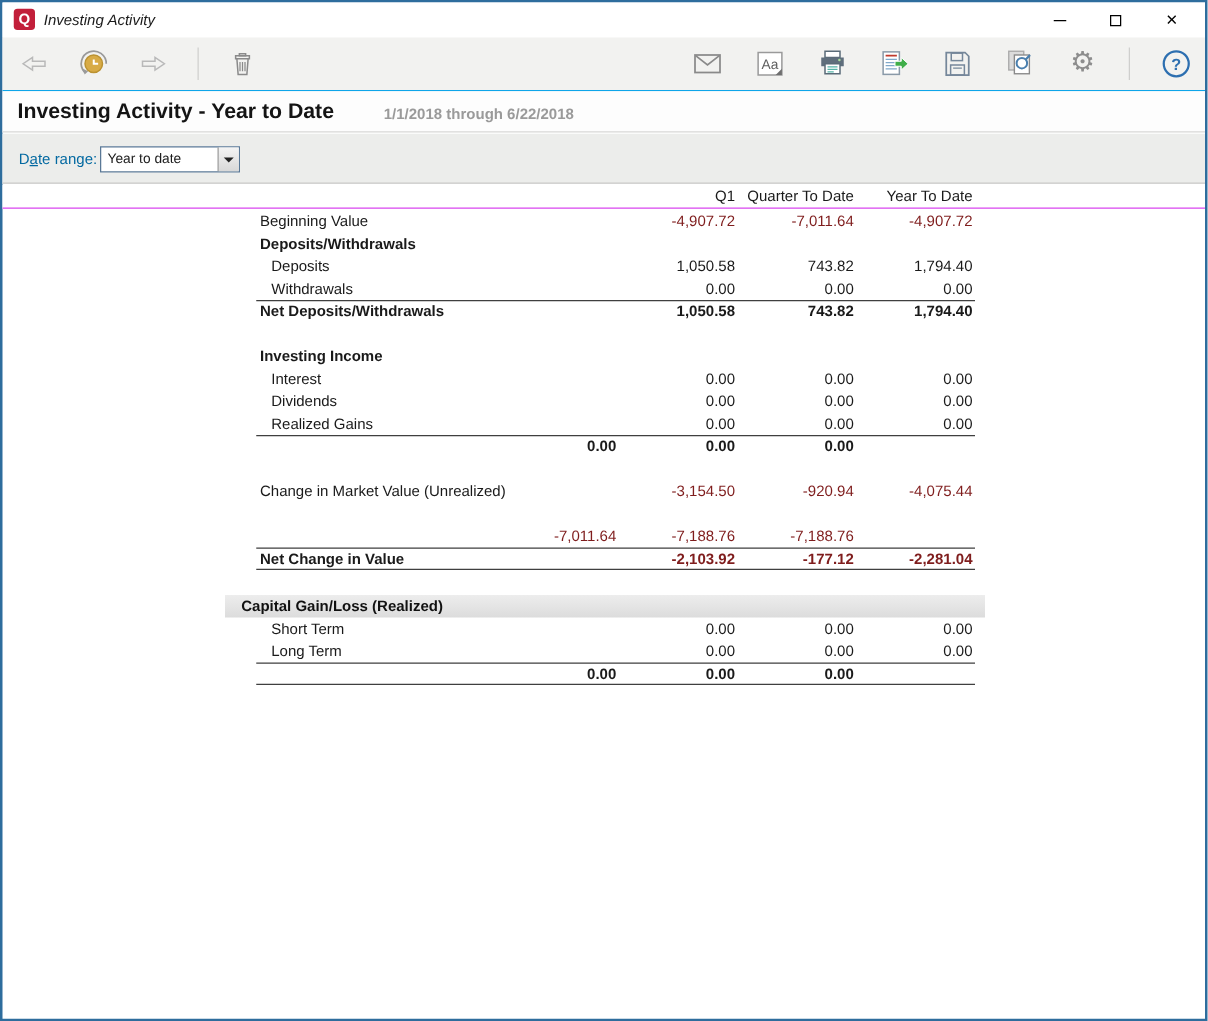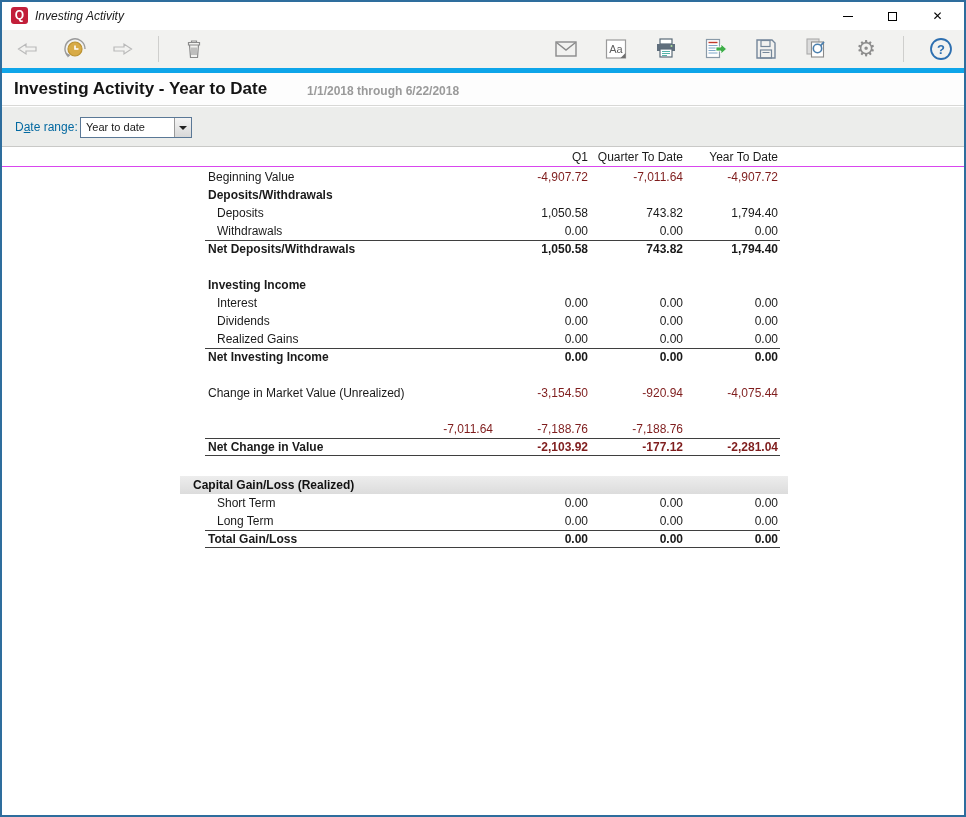--- a/index.html
+++ b/index.html
@@ -15,21 +15,21 @@
            line-height:17px; }
   .win-title { position:absolute; left:33px; top:7px; font-size:12px; color:#1a1a1a;font-style:italic; }
   .win-btns { position:absolute; right:4px; top:0; height:28px; display:flex; }
   .win-btn { width:45px; height:28px; display:flex; align-items:center; justify-content:center; }
   .glyph-min { width:10px; height:0; border-top:1px solid #000; }
   .glyph-max { width:9px; height:9px; border:1px solid #000; }
   .glyph-close { font-size:12px; color:#000; line-height:1; }
 
   
   .toolbar { position:absolute; left:0; top:28px; width:962px; height:43px; background:#f2f2f0;
-             border-bottom:5px solid #0ea5e9; display:flex; align-items:center;gap:48px; }
+             border-bottom:1px solid #0ea5e9; display:flex; align-items:center;gap:48px; }
   .tb-left { display:flex; align-items:center; gap:22px; padding-left:12px; }
   .tb-right { margin-left:auto; display:flex; align-items:center; gap:24px; padding-right:10px; }
   .tb-btn { width:26px; height:26px; display:flex; align-items:center; justify-content:center; }
   .tb-sep { width:1px; height:26px; background:#cfcfcd; }
   .gear-glyph { font-size:22px; color:#8d8d8d; line-height:24px; font-family:"DejaVu Sans", sans-serif; }
 
   
   .rpt-header { position:absolute; left:0; top:71px; width:962px; height:33px; background:#fdfdfd;
                 border-bottom:1px solid #d8d8d6;padding-left:47px; }
   .rpt-title { position:absolute; left:12px; top:6px; font-size:17px; font-weight:bold; color:#141414; }
@@ -260,21 +260,20 @@
         <div class="tval">0.00</div>
         <div class="tval">0.00</div>
       </div>
       <div class="trow item ind-2">
         <div class="tlabel">Realized Gains</div>
         <div class="tval">0.00</div>
         <div class="tval">0.00</div>
         <div class="tval">0.00</div>
       </div>
       <div class="trow total ind-1 rule-above">
-        <div class="tlabel">Net Investing Income</div>
         <div class="tval">0.00</div>
         <div class="tval">0.00</div>
         <div class="tval">0.00</div>
       </div>
       <div class="trow spacer"></div>
       <div class="trow item ind-1">
         <div class="tlabel">Change in Market Value (Unrealized)</div>
         <div class="tval neg">-3,154.50</div>
         <div class="tval neg">-920.94</div>
         <div class="tval neg">-4,075.44</div>
@@ -299,20 +298,19 @@
         <div class="tval">0.00</div>
         <div class="tval">0.00</div>
       </div>
       <div class="trow item ind-2">
         <div class="tlabel">Long Term</div>
         <div class="tval">0.00</div>
         <div class="tval">0.00</div>
         <div class="tval">0.00</div>
       </div>
       <div class="trow total ind-1 rule-above rule-below">
-        <div class="tlabel">Total Gain/Loss</div>
         <div class="tval">0.00</div>
         <div class="tval">0.00</div>
         <div class="tval">0.00</div>
       </div>
     </div>
 
 </div>
 
 </body></html>

